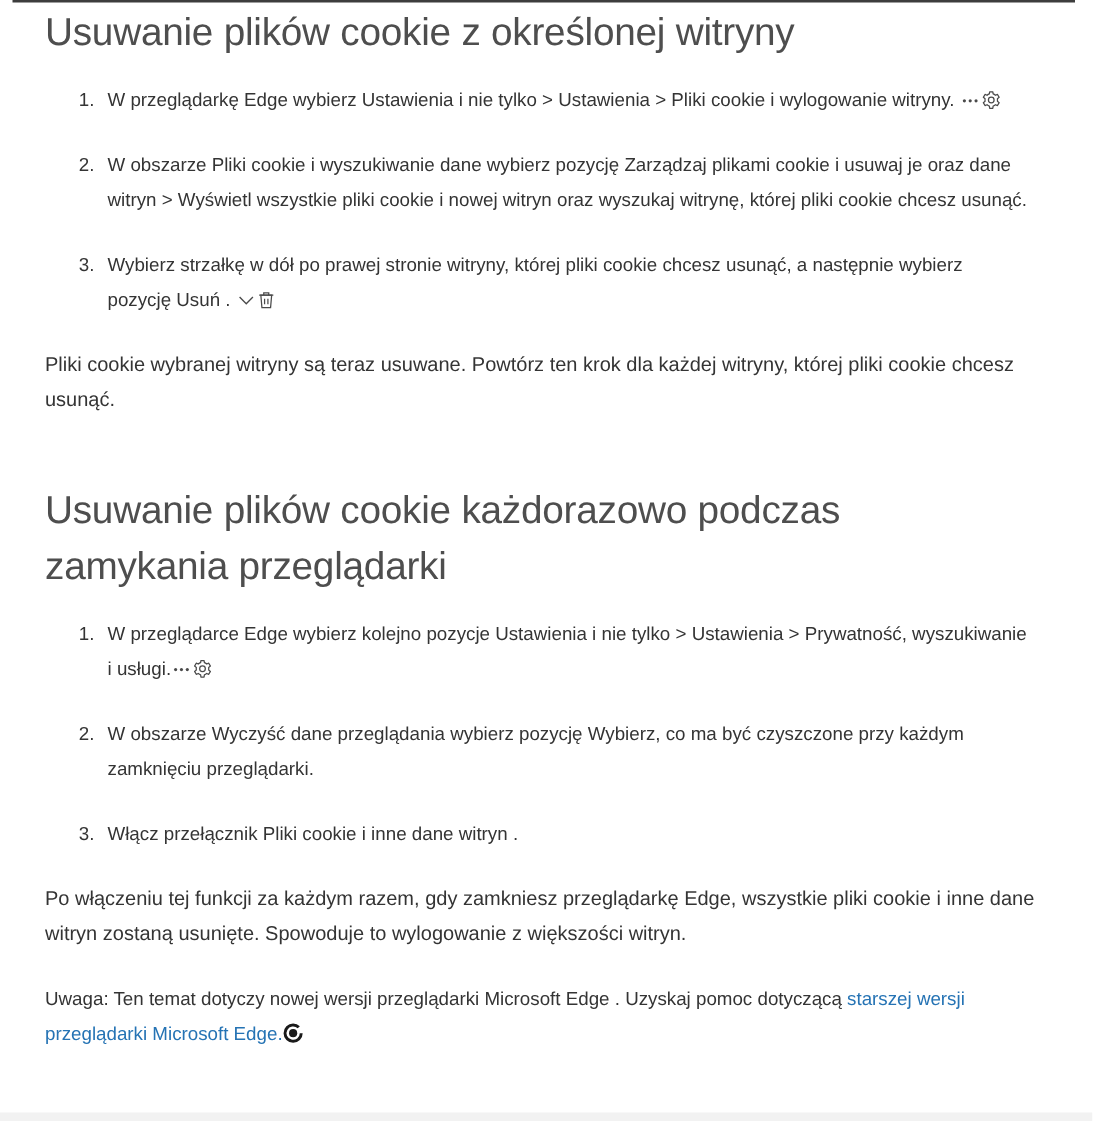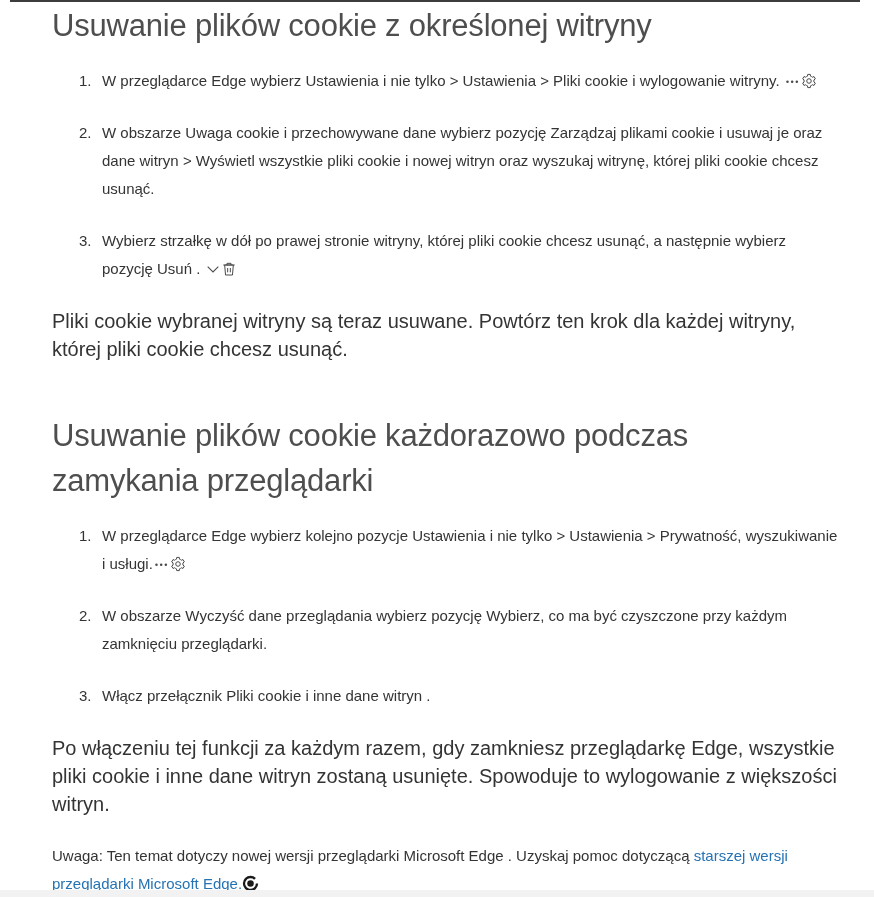--- a/index.html
+++ b/index.html
@@ -8,21 +8,21 @@
     background: #ffffff;
     font-family: "Liberation Sans", sans-serif;
     color: #343434;
     position: relative;
     overflow: hidden;
   }
   .top-divider {
     position: absolute; top: 0; left: 10px;
     width: 850px; height: 2px; background: #3d3d3d;
   }
-  .content { padding: 3px 30px 0 52px; }
+  .content { padding: 3px 30px 0 36px; }
 
   h2.section-title {
     font-weight: 300;
     font-size: 31px;
     line-height: 45px;
     color: #4e4e4e;
     letter-spacing: -0.2px;
     margin: 0;
     max-width: 790px;
   }
@@ -44,21 +44,21 @@
     flex: none;
     width: 23px;
     margin-left: 27px;
   }
   .step-text { flex: 1; max-width: 736px; }
 
   .b { font-weight: normal; }
   a.link { color: #2573b4; text-decoration: none; cursor: pointer; }
 
   p.result {
-    font-size: 20px; line-height: 28px;
+    font-size: 16px; line-height: 28px;
     margin: 0; max-width: 812px;
   }
   p.note {
     font-size: 15px; line-height: 28px;
     margin: 24px 0 0 0; max-width: 812px;
   }
 
   .icon { display: inline-block; vertical-align: -3px; line-height: 0; }
   .icon svg { width: 16px; height: 16px; display: inline-block; }
   .icon.ellipsis svg { width: 17px; }
@@ -76,32 +76,32 @@
 <div class="top-divider"></div>
 
 <div class="content">
 
   <section>
     <h2 class="section-title">Usuwanie plików cookie z określonej witryny</h2>
 
     <ol class="steps">
       <li class="step">
         <span class="step-num">1.</span>
-        <span class="step-text"><span>W przeglądarce Edge wybierz </span><span class="b">Ustawienia i nie tylko</span><span> &gt; </span><span class="b">Ustawienia</span><span>  &gt; </span><span class="b">Pliki cookie i wylogowanie witryny</span><span>. </span><span class="icon ellipsis"><svg viewBox="0 0 24 24" fill="#4a4a4a">
+        <span class="step-text"><span>W przeglądarkę Edge wybierz </span><span class="b">Ustawienia i nie tylko</span><span> &gt; </span><span class="b">Ustawienia</span><span>  &gt; </span><span class="b">Pliki cookie i wylogowanie witryny</span><span>. </span><span class="icon ellipsis"><svg viewBox="0 0 24 24" fill="#4a4a4a">
                 <circle cx="4.5" cy="13" r="1.9"></circle>
                 <circle cx="11.5" cy="13" r="1.9"></circle>
                 <circle cx="18.5" cy="13" r="1.9"></circle>
               </svg></span><span class="icon"><svg viewBox="0 0 24 24" fill="none" stroke="#4a4a4a" stroke-width="1.5" stroke-linejoin="round">
                 <circle cx="12" cy="12" r="3.4"></circle>
                 <path d="M19.4 13.6c.08-1.06.08-2.14 0-3.2l2.1-1.6-2-3.46-2.47.99a8 8 0 0 0-2.77-1.6L13.9 2.1h-3.8l-.36 2.63a8 8 0 0 0-2.77 1.6l-2.47-.99-2 3.46 2.1 1.6a10.6 10.6 0 0 0 0 3.2l-2.1 1.6 2 3.46 2.47-.99a8 8 0 0 0 2.77 1.6l.36 2.63h3.8l.36-2.63a8 8 0 0 0 2.77-1.6l2.47.99 2-3.46-2.1-1.6z"></path>
               </svg></span></span>
       </li>
       <li class="step">
         <span class="step-num">2.</span>
-        <span class="step-text"><span>W obszarze </span><span class="b">Uwaga cookie i przechowywane dane</span><span> wybierz pozycję </span><span class="b">Zarządzaj plikami cookie i usuwaj je oraz dane witryn</span><span> &gt; </span><span class="b">Wyświetl wszystkie pliki cookie i nowej witryn</span><span> oraz wyszukaj witrynę, której pliki cookie chcesz usunąć.</span></span>
+        <span class="step-text"><span>W obszarze </span><span class="b">Pliki cookie i wyszukiwanie dane</span><span> wybierz pozycję </span><span class="b">Zarządzaj plikami cookie i usuwaj je oraz dane witryn</span><span> &gt; </span><span class="b">Wyświetl wszystkie pliki cookie i nowej witryn</span><span> oraz wyszukaj witrynę, której pliki cookie chcesz usunąć.</span></span>
       </li>
       <li class="step">
         <span class="step-num">3.</span>
         <span class="step-text"><span>Wybierz strzałkę w dół po prawej stronie witryny, której pliki cookie chcesz usunąć, a następnie wybierz pozycję </span><span class="b">Usuń</span><span> . </span><span class="icon"><svg viewBox="0 0 24 24" fill="none" stroke="#4a4a4a" stroke-width="1.6">
                 <path d="M4 8.5l8 8 8-8"></path>
               </svg></span><span class="icon"><svg viewBox="0 0 24 24" fill="none" stroke="#4a4a4a" stroke-width="1.5">
                 <path d="M3.5 6h17"></path>
                 <path d="M9 6V3.5h6V6"></path>
                 <path d="M5.5 6l1.3 15h10.4L18.5 6z"></path>
                 <path d="M10 10.5v6.5M14 10.5v6.5"></path>

